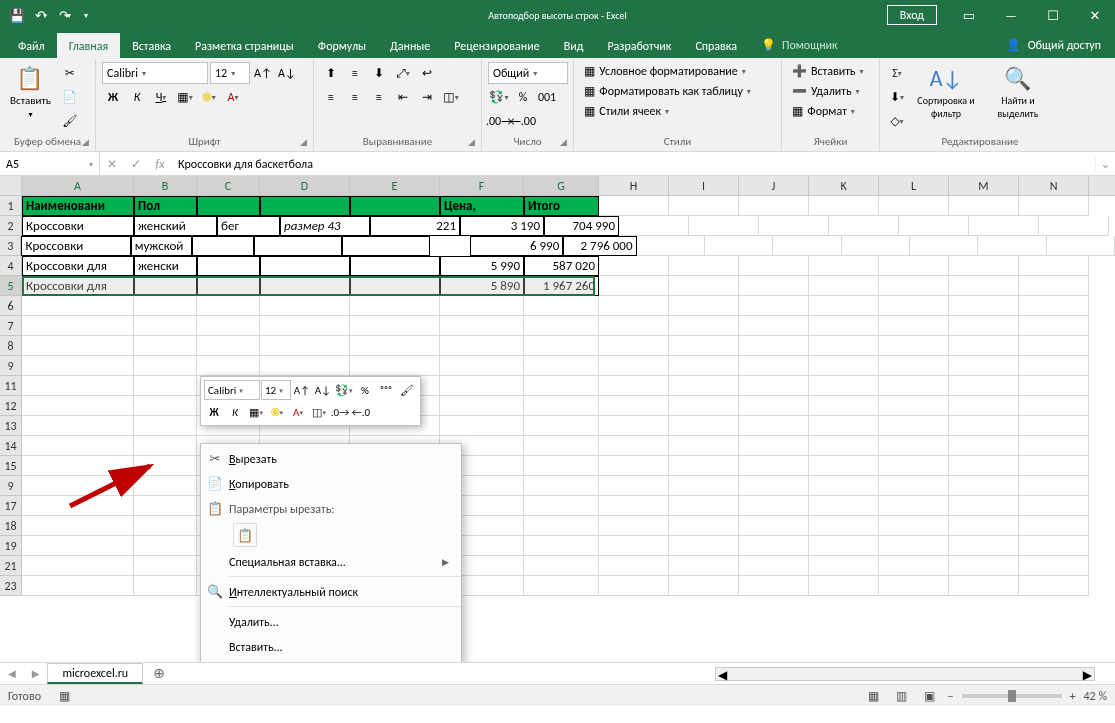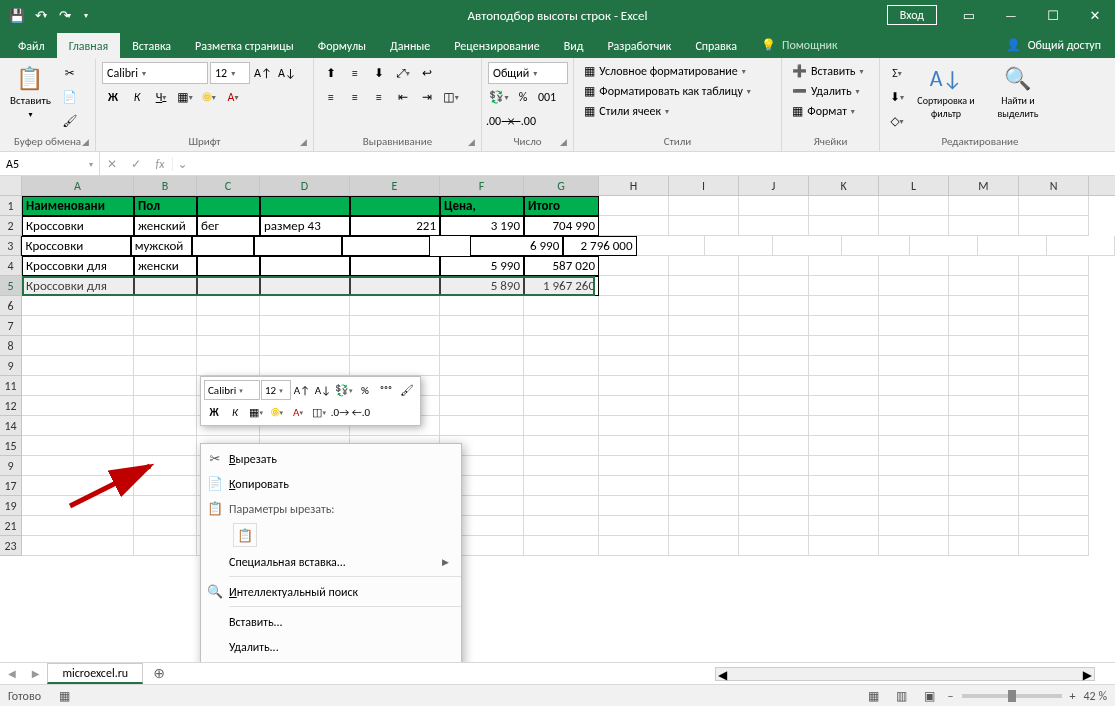--- a/index.html
+++ b/index.html
@@ -3,21 +3,21 @@
 <meta charset="utf-8">
 <style>
 * { box-sizing: border-box; margin: 0; padding: 0; font-family: 'Segoe UI', Calibri, sans-serif; }
 body { width: 1115px; height: 723px; background: #fff; overflow: hidden; position: relative; font-size: 12px; }
 
 
 .titlebar { background: #217346; height: 30px; display: flex; align-items: center; color: #fff; position: relative; }
 .qat { display: flex; align-items: center; gap: 2px; padding-left: 6px; }
 .qat-btn { width: 22px; height: 22px; display: flex; align-items: center; justify-content: center; font-size: 13px; color: #fff; cursor: pointer; }
 .qat-dd { font-size: 8px; margin-left: -3px; }
-.title-center { position: absolute; left: 50%; transform: translateX(-50%); font-size: 13px; }
+.title-center { position: absolute; left: 50%; transform: translateX(-50%); font-size: 10px; }
 .title-right { margin-left: auto; display: flex; align-items: center; gap: 2px; }
 .login-box { border: 1px solid #fff; padding: 2px 12px; font-size: 12px; margin-right: 10px; }
 .win-btn { width: 40px; height: 30px; display: flex; align-items: center; justify-content: center; font-size: 13px; }
 
 
 .tabs { background: #217346; height: 28px; display: flex; align-items: flex-end; padding-left: 6px; color: #fff; }
 .tab { padding: 6px 12px; font-size: 12px; cursor: pointer; position: relative; bottom: -1px; }
 .tab.active { background: #f1f1f1; color: #217346; }
 .share-btn { margin-left: auto; padding: 6px 14px; display: flex; align-items: center; gap: 6px; }
 .tell-me { display: flex; align-items: center; gap: 6px; padding: 6px 12px; color: #c3e3d0; }
@@ -301,20 +301,21 @@
 </div>
 
 <div class="formula-bar">
   <div class="name-box">
       <span>A5</span>
       <span style="font-size:8px;color:#999">▾</span>
     </div>
   <div class="fb-btn">✕</div>
   <div class="fb-btn">✓</div>
   <div class="fb-btn fx-btn">fx</div>
+  <div class="formula-input">Кроссовки для баскетбола</div>
   <div class="formula-expand">⌄</div>
 </div>
 
 <div class="grid-area">
   <div class="col-headers" id="col-headers">
     <div class="corner"></div>
   <div class="col-h sel" style="width: 112px;">A</div>
       <div class="col-h sel" style="width: 63px;">B</div>
       <div class="col-h sel" style="width: 63px;">C</div>
       <div class="col-h sel" style="width: 90px;">D</div>
@@ -343,23 +344,23 @@
         <div class="cell" style="width: 70px;"></div>
         <div class="cell" style="width: 70px;"></div>
         <div class="cell" style="width: 70px;"></div>
         <div class="cell" style="width: 70px;"></div>
         <div class="cell" style="width: 70px;"></div>
         <div class="cell" style="width: 70px;"></div>
       </div>
       <div class="row">
         <div class="row-h">2</div>
         <div class="cell dat" style="width: 112px;">Кроссовки</div>
-        <div class="cell dat" style="width: 63px;">женский</div>
+        <div class="cell dat" style="width: 83px;">женский</div>
         <div class="cell dat" style="width: 63px;">бег</div>
-        <div class="cell dat" style="width: 90px;">размер 43</div>
+        <div class="cell dat" style="width: 90px; font-style: italic;">размер 43</div>
         <div class="cell dat num" style="width: 90px;">221</div>
         <div class="cell dat num" style="width: 84px;">3 190</div>
         <div class="cell dat num" style="width: 75px;">704 990</div>
         <div class="cell" style="width: 70px;"></div>
         <div class="cell" style="width: 70px;"></div>
         <div class="cell" style="width: 70px;"></div>
         <div class="cell" style="width: 70px;"></div>
         <div class="cell" style="width: 70px;"></div>
         <div class="cell" style="width: 70px;"></div>
         <div class="cell" style="width: 70px;"></div>
@@ -511,20 +512,37 @@
         <div class="cell" style="width: 75px;"></div>
         <div class="cell" style="width: 70px;"></div>
         <div class="cell" style="width: 70px;"></div>
         <div class="cell" style="width: 70px;"></div>
         <div class="cell" style="width: 70px;"></div>
         <div class="cell" style="width: 70px;"></div>
         <div class="cell" style="width: 70px;"></div>
         <div class="cell" style="width: 70px;"></div>
       </div>
       <div class="row">
+        <div class="row-h">13</div>
+        <div class="cell" style="width: 112px;"></div>
+        <div class="cell" style="width: 63px;"></div>
+        <div class="cell" style="width: 63px;"></div>
+        <div class="cell" style="width: 90px;"></div>
+        <div class="cell" style="width: 90px;"></div>
+        <div class="cell" style="width: 84px;"></div>
+        <div class="cell" style="width: 75px;"></div>
+        <div class="cell" style="width: 70px;"></div>
+        <div class="cell" style="width: 70px;"></div>
+        <div class="cell" style="width: 70px;"></div>
+        <div class="cell" style="width: 70px;"></div>
+        <div class="cell" style="width: 70px;"></div>
+        <div class="cell" style="width: 70px;"></div>
+        <div class="cell" style="width: 70px;"></div>
+      </div>
+      <div class="row">
         <div class="row-h">14</div>
         <div class="cell" style="width: 112px;"></div>
         <div class="cell" style="width: 63px;"></div>
         <div class="cell" style="width: 63px;"></div>
         <div class="cell" style="width: 90px;"></div>
         <div class="cell" style="width: 90px;"></div>
         <div class="cell" style="width: 84px;"></div>
         <div class="cell" style="width: 75px;"></div>
         <div class="cell" style="width: 70px;"></div>
         <div class="cell" style="width: 70px;"></div>
@@ -563,20 +581,37 @@
         <div class="cell" style="width: 70px;"></div>
         <div class="cell" style="width: 70px;"></div>
         <div class="cell" style="width: 70px;"></div>
         <div class="cell" style="width: 70px;"></div>
         <div class="cell" style="width: 70px;"></div>
         <div class="cell" style="width: 70px;"></div>
         <div class="cell" style="width: 70px;"></div>
       </div>
       <div class="row">
         <div class="row-h">17</div>
+        <div class="cell" style="width: 112px;"></div>
+        <div class="cell" style="width: 63px;"></div>
+        <div class="cell" style="width: 63px;"></div>
+        <div class="cell" style="width: 90px;"></div>
+        <div class="cell" style="width: 90px;"></div>
+        <div class="cell" style="width: 84px;"></div>
+        <div class="cell" style="width: 75px;"></div>
+        <div class="cell" style="width: 70px;"></div>
+        <div class="cell" style="width: 70px;"></div>
+        <div class="cell" style="width: 70px;"></div>
+        <div class="cell" style="width: 70px;"></div>
+        <div class="cell" style="width: 70px;"></div>
+        <div class="cell" style="width: 70px;"></div>
+        <div class="cell" style="width: 70px;"></div>
+      </div>
+      <div class="row">
+        <div class="row-h">18</div>
         <div class="cell" style="width: 112px;"></div>
         <div class="cell" style="width: 63px;"></div>
         <div class="cell" style="width: 63px;"></div>
         <div class="cell" style="width: 90px;"></div>
         <div class="cell" style="width: 90px;"></div>
         <div class="cell" style="width: 84px;"></div>
         <div class="cell" style="width: 75px;"></div>
         <div class="cell" style="width: 70px;"></div>
         <div class="cell" style="width: 70px;"></div>
         <div class="cell" style="width: 70px;"></div>
@@ -697,25 +732,25 @@
         <span class="cm-arrow">▶</span>
       </div>
     <div class="cm-sep"></div>
     <div class="cm-item">
         <span class="cm-icon">🔍</span>
         <span class="cm-label"><u class="hotkey">И</u>нтеллектуальный поиск</span>
       </div>
     <div class="cm-sep"></div>
     <div class="cm-item">
         <span class="cm-icon"></span>
-        <span class="cm-label">Вставить...</span>
+        <span class="cm-label">Удалить...</span>
       </div>
     <div class="cm-item">
         <span class="cm-icon"></span>
-        <span class="cm-label">Удалить...</span>
+        <span class="cm-label">Вставить...</span>
       </div>
     <div class="cm-item">
         <span class="cm-icon"></span>
       </div>
 
   </div>
 </div>
 
 <div class="sheet-tabs">
   <div class="sheet-nav">◀</div>

